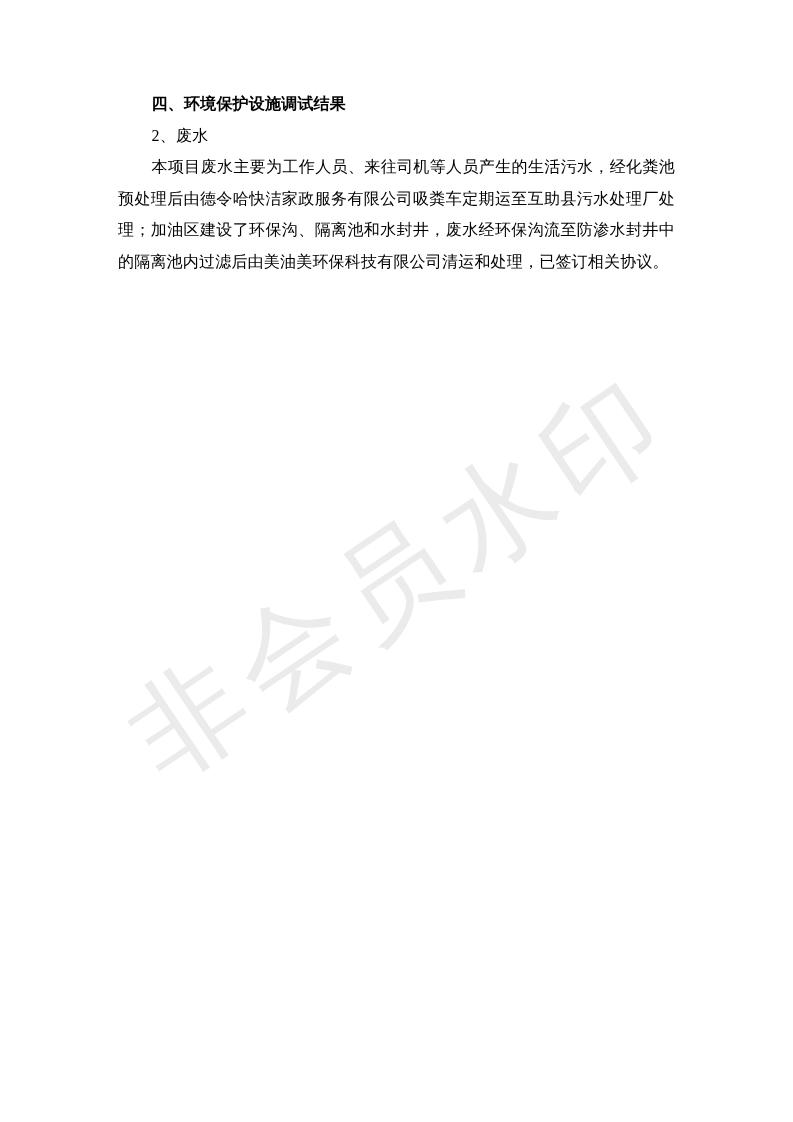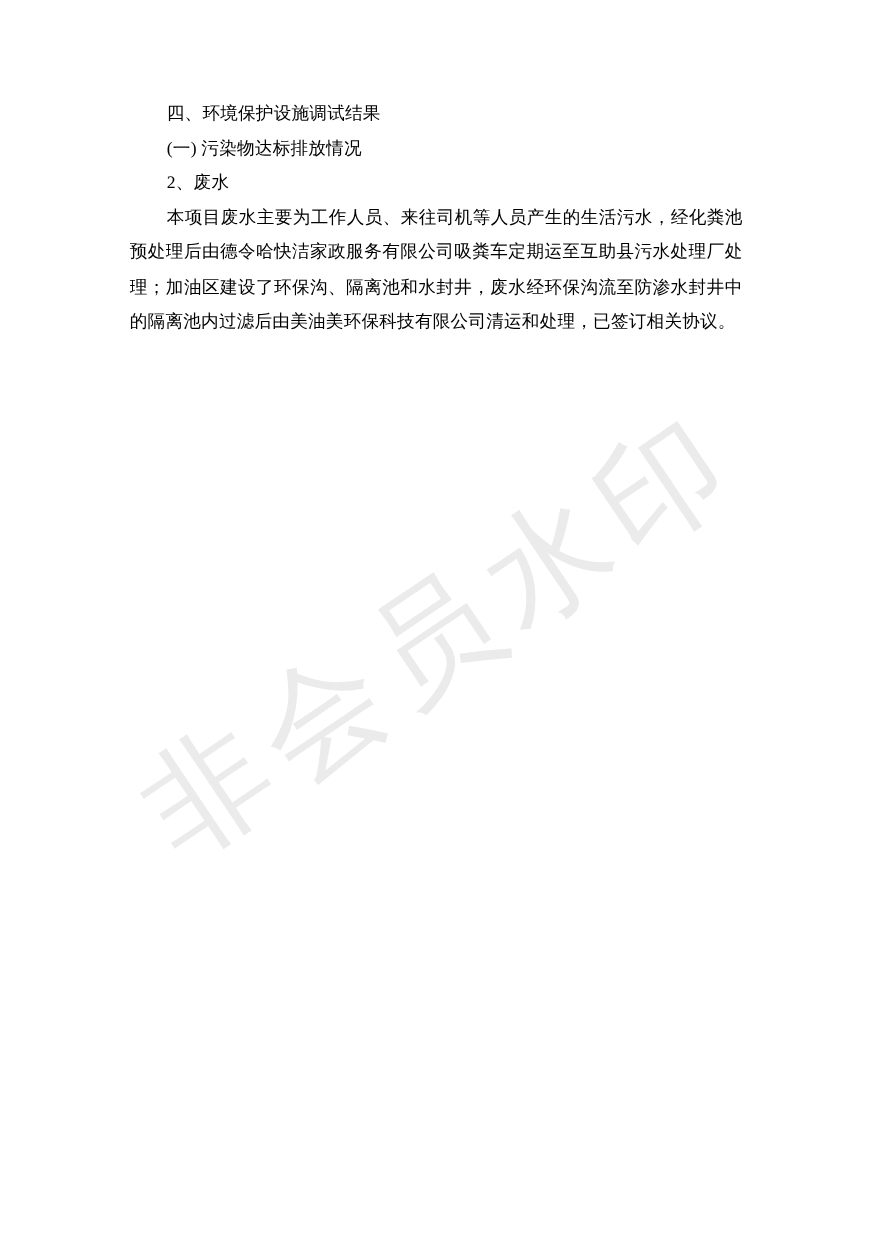--- a/index.html
+++ b/index.html
@@ -43,27 +43,26 @@
     font-size: 16px;
     line-height: 31.5px;
     text-align: justify;
     text-justify: inter-ideograph;
     letter-spacing: 0.2px;
   }
   .para.indent {
     text-indent: 2.1em;
   }
   .para.heading {
-    font-weight: 400;
+    font-weight: 700;
   }
 </style>
 </head>
 <body>
 
 <div class="page" style="background: rgb(255, 255, 255); color: rgb(0, 0, 0);">
   <div class="watermark" style="color: rgb(235, 235, 235);">非会员水印</div>
   <div class="content">
       <p class="para indent heading">四、环境保护设施调试结果</p>
-      <p class="para indent heading">(一) 污染物达标排放情况</p>
       <p class="para indent">2、废水</p>
       <p class="para indent">本项目废水主要为工作人员、来往司机等人员产生的生活污水，经化粪池预处理后由德令哈快洁家政服务有限公司吸粪车定期运至互助县污水处理厂处理；加油区建设了环保沟、隔离池和水封井，废水经环保沟流至防渗水封井中的隔离池内过滤后由美油美环保科技有限公司清运和处理，已签订相关协议。</p>
     </div>
 </div>
 
 </body></html>

